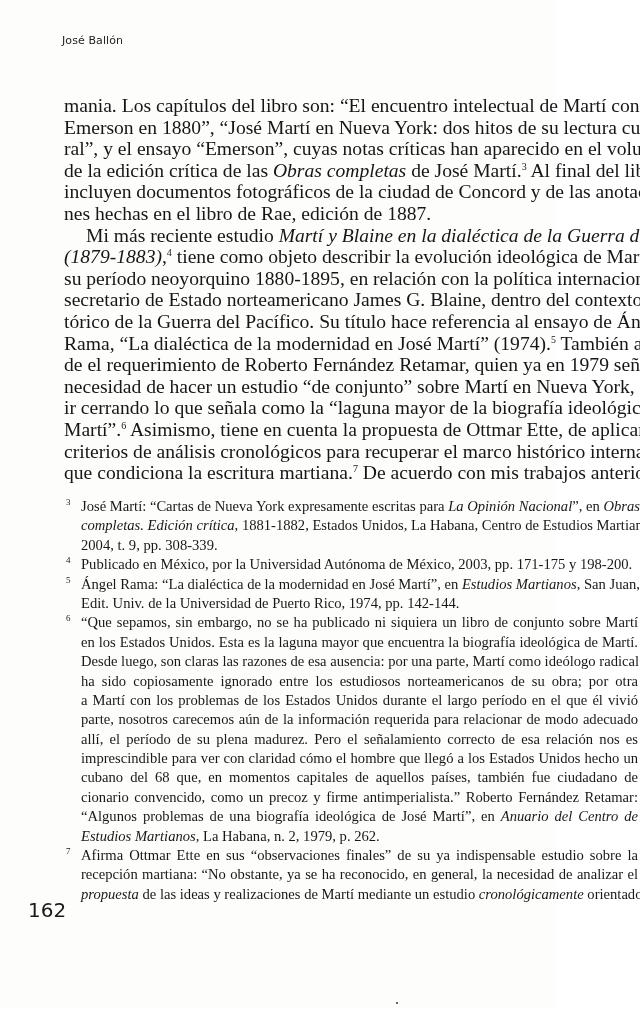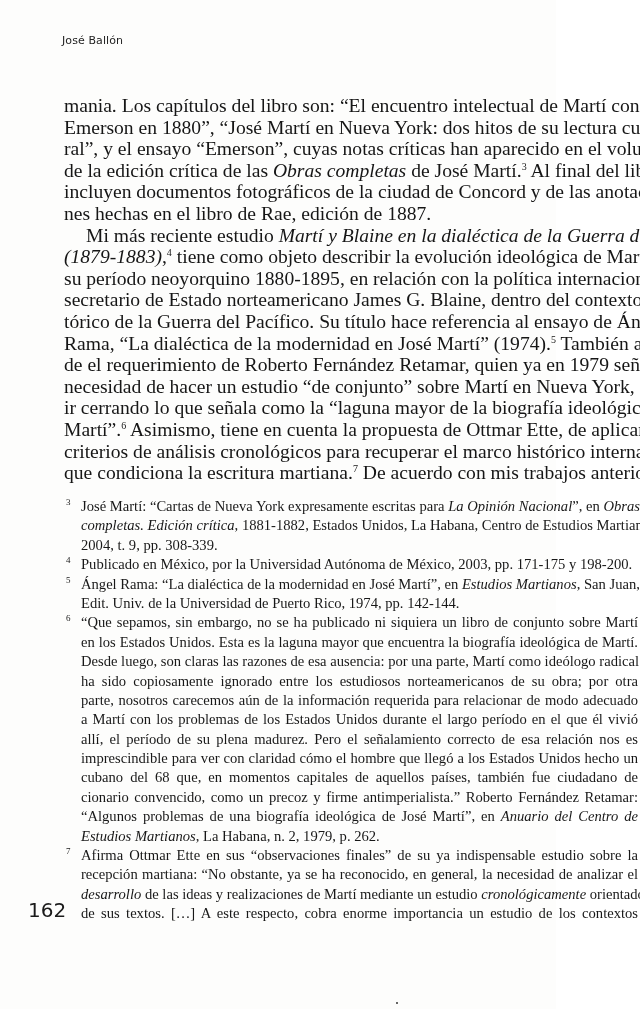--- a/index.html
+++ b/index.html
@@ -62,34 +62,33 @@
         <span class="num">5</span>
         <span class="line"><span>Ángel Rama: “La dialéctica de la modernidad en José Martí”, en </span><span class="it">Estudios Martianos</span><span>, San Juan,</span></span>
         <span class="line last"><span>Edit. Univ. de la Universidad de Puerto Rico, 1974, pp. 142-144.</span></span>
       </div>
       <div class="fn">
         <span class="num">6</span>
         <span class="line"><span>“Que sepamos, sin embargo, no se ha publicado ni siquiera un libro de conjunto sobre Martí</span></span>
         <span class="line"><span>en los Estados Unidos. Esta es la laguna mayor que encuentra la biografía ideológica de Martí.</span></span>
         <span class="line"><span>Desde luego, son claras las razones de esa ausencia: por una parte, Martí como ideólogo radical</span></span>
         <span class="line"><span>ha sido copiosamente ignorado entre los estudiosos norteamericanos de su obra; por otra</span></span>
+        <span class="line"><span>a Martí con los problemas de los Estados Unidos durante el largo período en el que él vivió</span></span>
         <span class="line"><span>parte, nosotros carecemos aún de la información requerida para relacionar de modo adecuado</span></span>
-        <span class="line"><span>a Martí con los problemas de los Estados Unidos durante el largo período en el que él vivió</span></span>
         <span class="line"><span>allí, el período de su plena madurez. Pero el señalamiento correcto de esa relación nos es</span></span>
         <span class="line"><span>imprescindible para ver con claridad cómo el hombre que llegó a los Estados Unidos hecho un</span></span>
         <span class="line"><span>cubano del 68 que, en momentos capitales de aquellos países, también fue ciudadano de</span></span>
         <span class="line"><span>cionario convencido, como un precoz y firme antimperialista.” Roberto Fernández Retamar:</span></span>
         <span class="line"><span>“Algunos problemas de una biografía ideológica de José Martí”, en </span><span class="it">Anuario del Centro de</span></span>
         <span class="line last"><span class="it">Estudios Martianos</span><span>, La Habana, n. 2, 1979, p. 262.</span></span>
       </div>
       <div class="fn">
         <span class="num">7</span>
         <span class="line"><span>Afirma Ottmar Ette en sus “observaciones finales” de su ya indispensable estudio sobre la</span></span>
         <span class="line"><span>recepción martiana: “No obstante, ya se ha reconocido, en general, la necesidad de analizar el</span></span>
-        <span class="line"><span class="it">desarrollo</span><span> de las ideas y realizaciones de Martí mediante un estudio </span><span class="it">cronológicamente</span><span> orientado</span></span>
-        <span class="line"><span>de sus textos. […] A este respecto, cobra enorme importancia un estudio de los contextos</span></span>
+        <span class="line"><span class="it">propuesta</span><span> de las ideas y realizaciones de Martí mediante un estudio </span><span class="it">cronológicamente</span><span> orientado</span></span>
       </div>
     </div>
 
   <div class="page-number">162</div>
 
   <span class="speck" style="left:396px; top:1002px;"></span>
 </div>
 
 </body></html>

